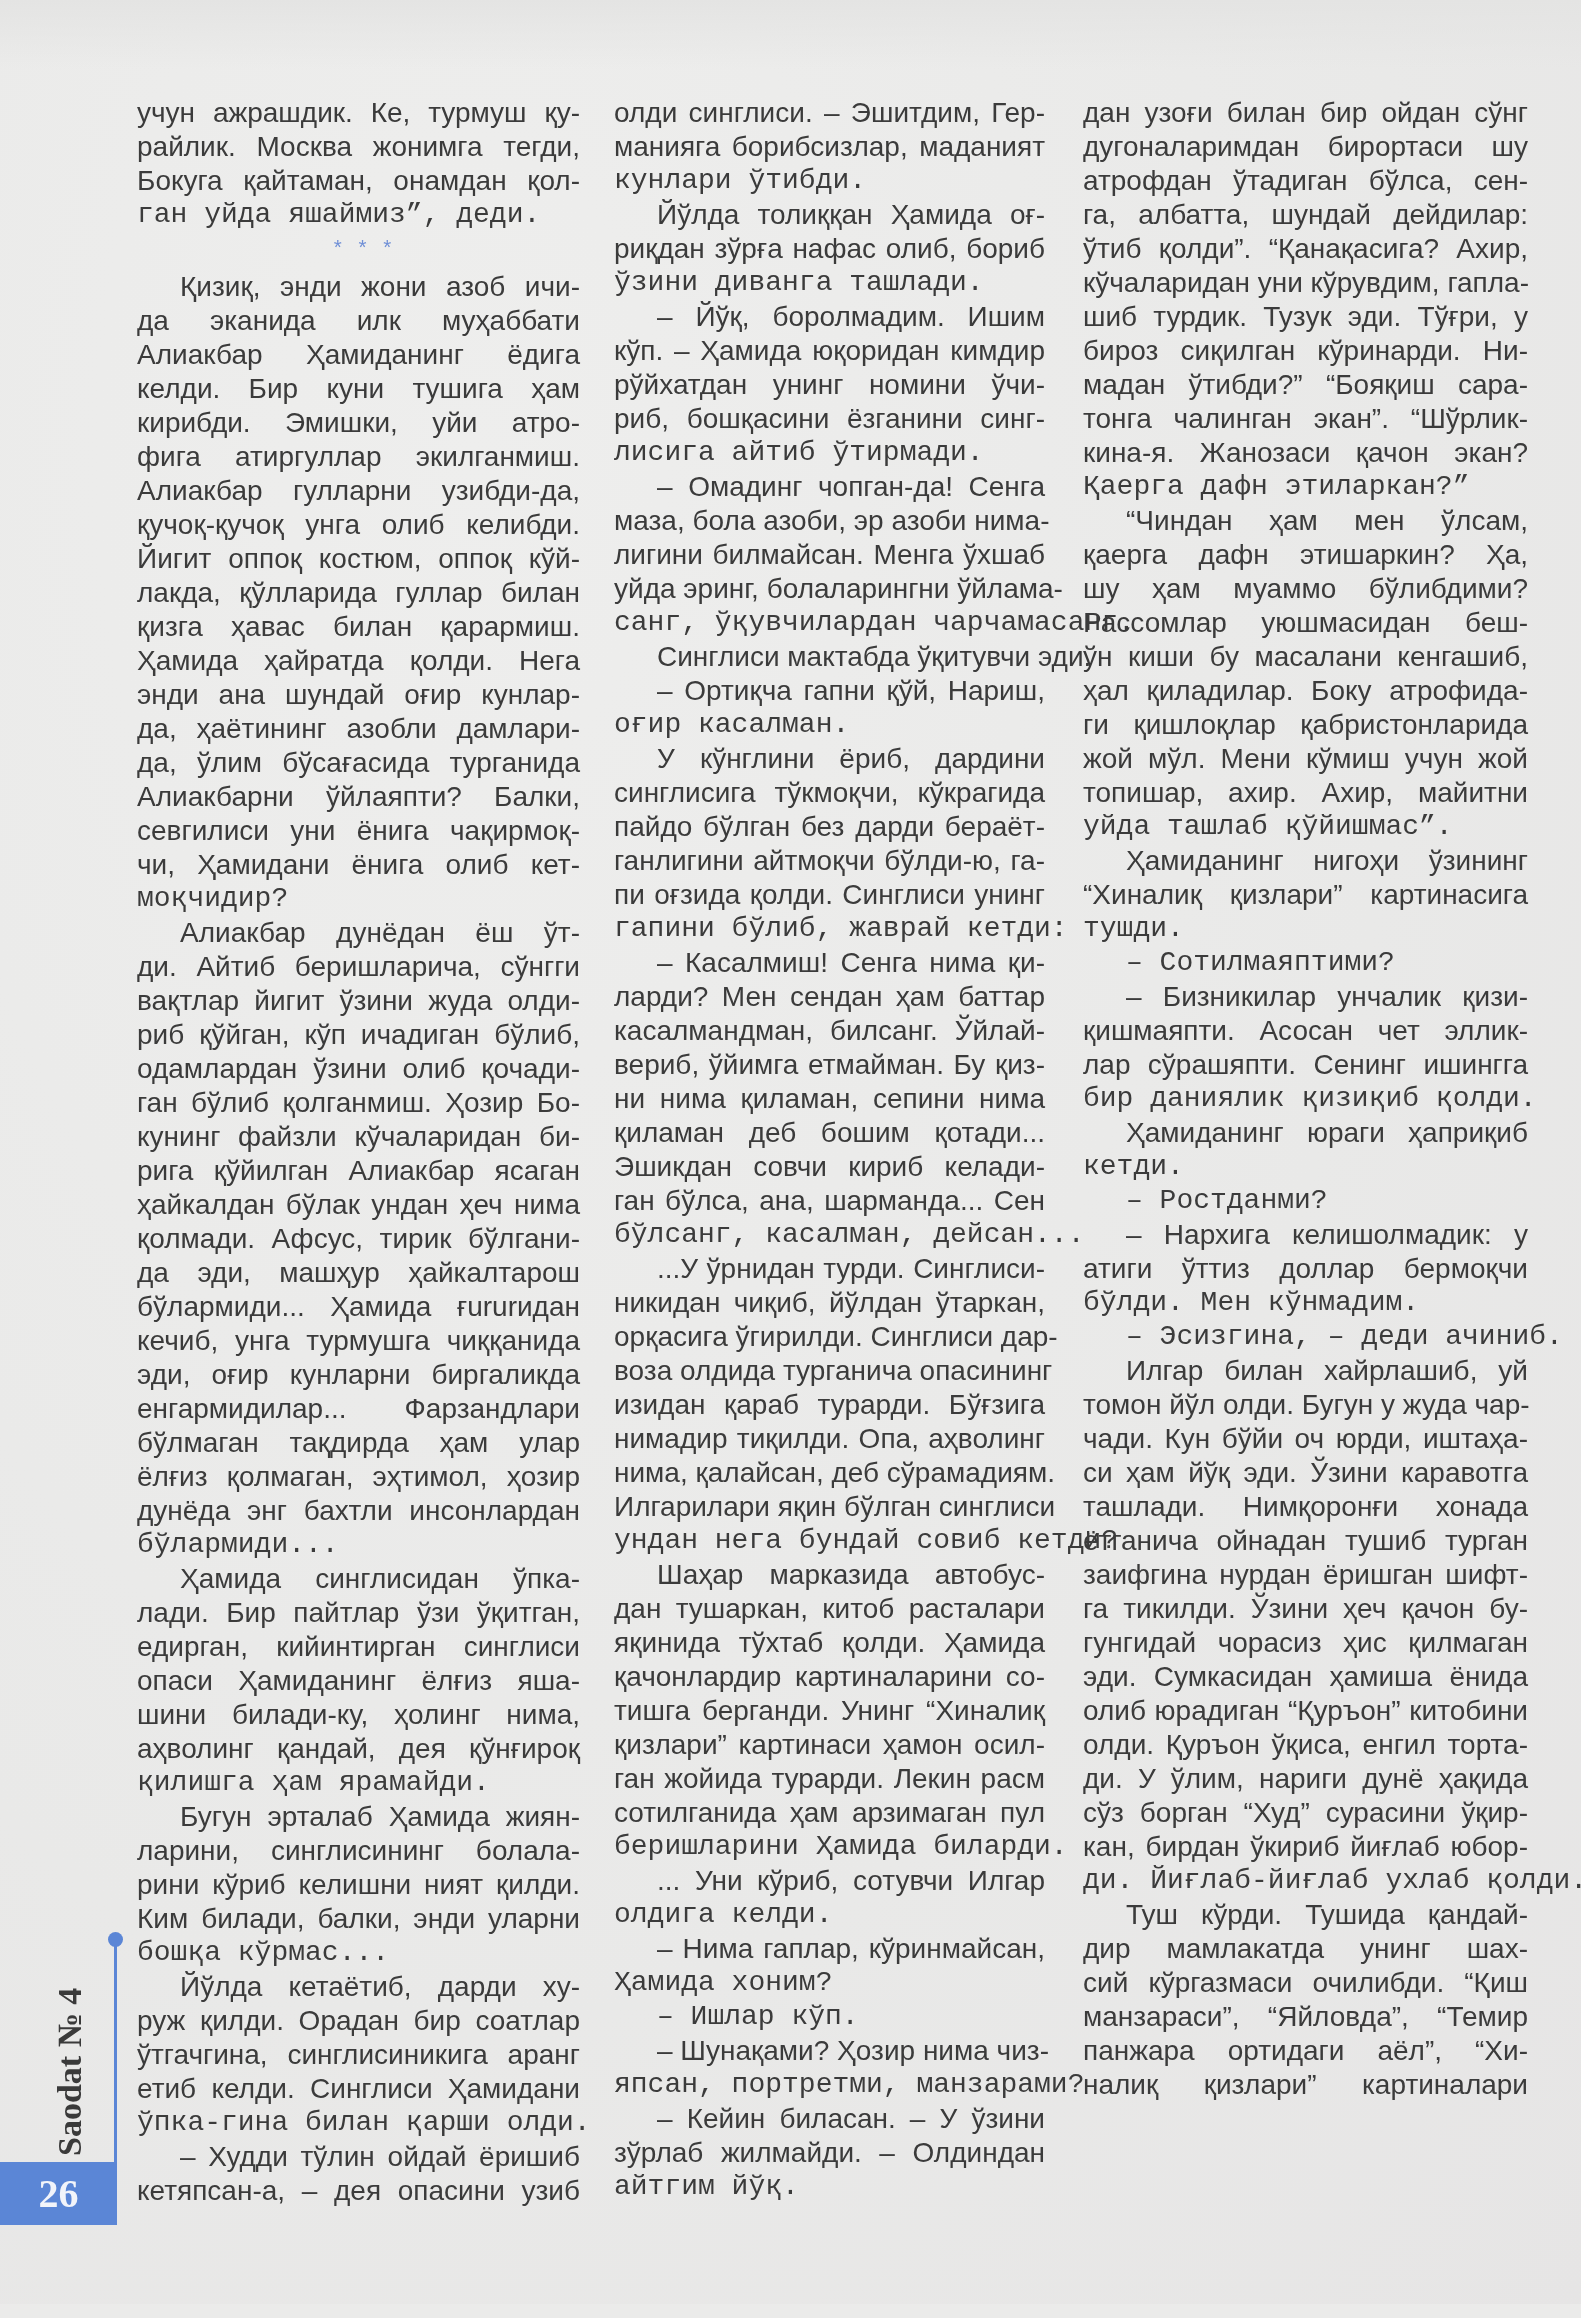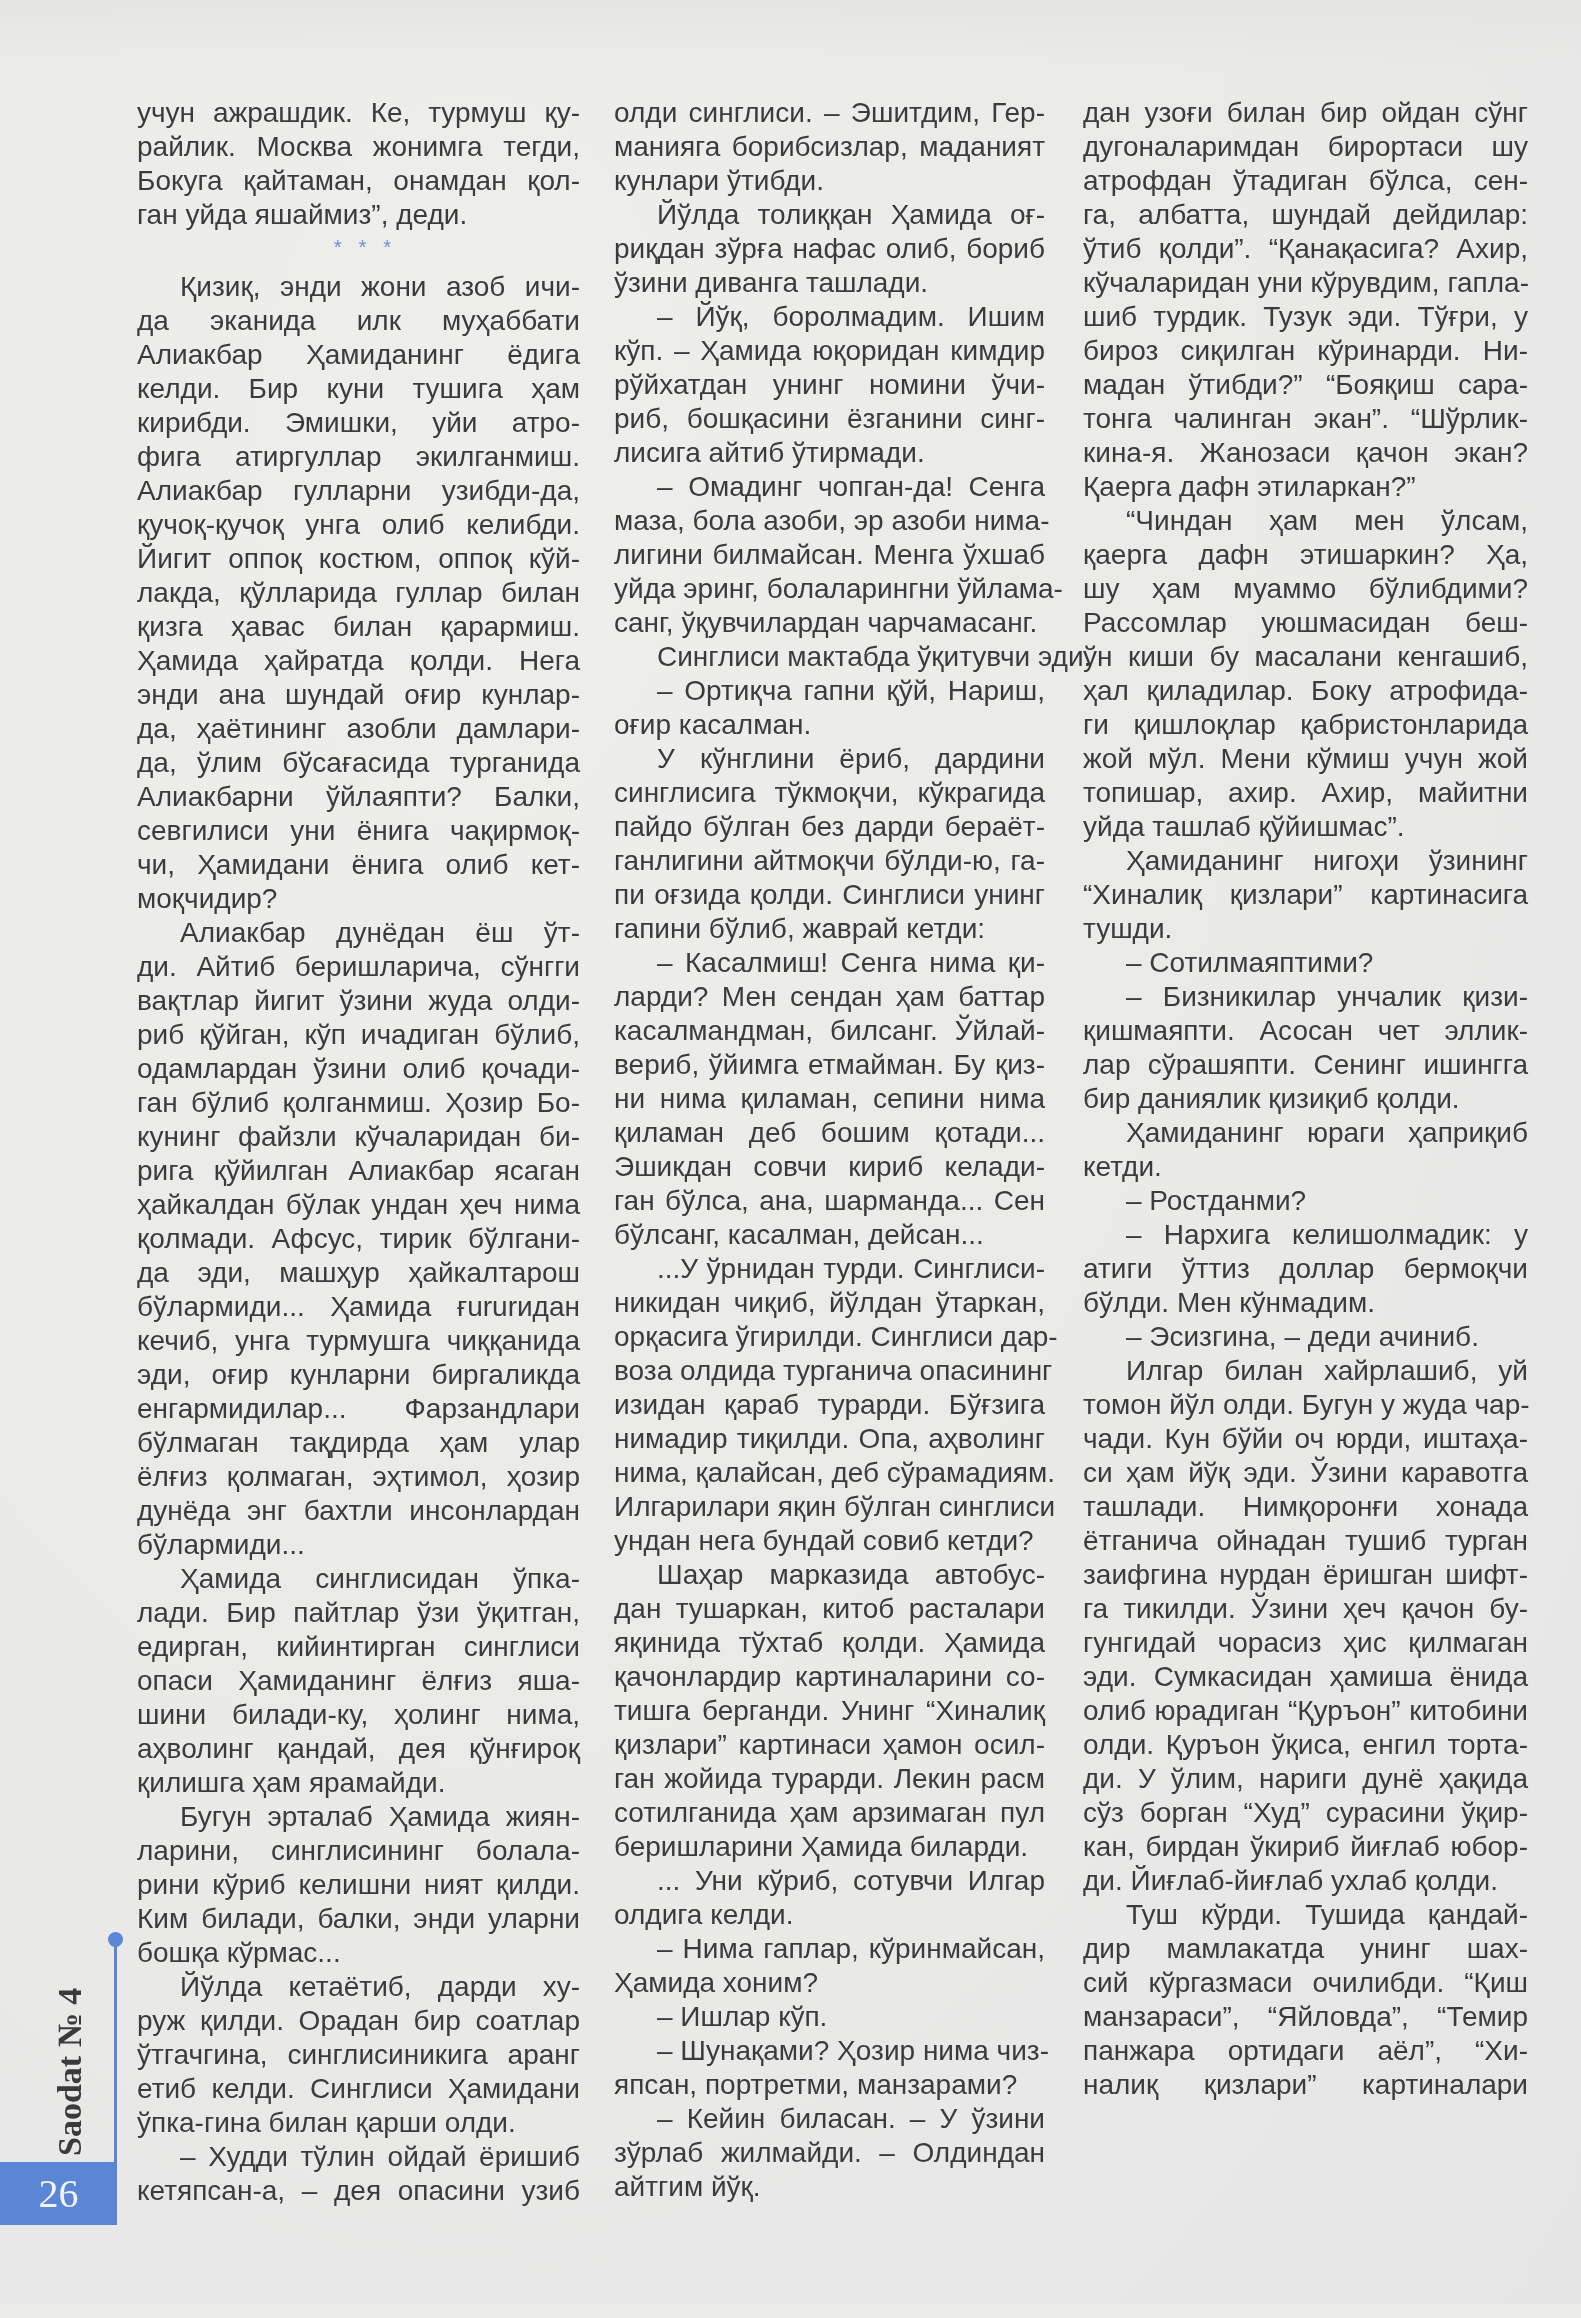--- a/index.html
+++ b/index.html
@@ -13,21 +13,21 @@
   .page {
     position: absolute; left: 0; top: 0; width: 1581px; height: 2304px;
     background: radial-gradient(ellipse at 30% 20%, #eeeeed 0%, #e9e9e8 60%, #e6e5e5 100%);
   }
   .col {
     position: absolute; top: 96px;
     font-size: 28px; line-height: 34px;
     text-align: justify;
   }
   .col .line { display: block; white-space: nowrap; text-align-last: justify; }
-  .col .line.last { text-align-last: left; }
+  .col .line.last { text-align-last: left; font-family: Liberation Mono, monospace; }
   .col .line.indent { padding-left: 43px; }
   .col1 { left: 137px; width: 443px; }
   .col2 { left: 614px; width: 431px; }
   .col3 { left: 1083px; width: 445px; }
   .sep {
     display: block; text-align: center; color: #6f8fd6; font-size: 20.6px;
     letter-spacing: 5.5px; line-height: 30px; height: 38px; padding-left: 13.7px;
   }
 
   .sidebar-line {
@@ -45,21 +45,21 @@
     position: absolute; left: 43px; top: 172px;
     transform-origin: 0 0; transform: rotate(-90deg);
     white-space: nowrap;
     font-family: "Liberation Serif", serif; font-weight: bold; font-size: 34px;
     color: #3a3a3a;
   }
   .page-number {
     position: absolute; left: 0; top: 2162px; width: 117px; height: 63px;
     background: #5b86d6;
     display: flex; align-items: center; justify-content: center;
-    font-family: "Liberation Serif", serif; font-weight: normal; font-size: 40px;
+    font-family: "Liberation Serif", serif; font-weight: bold; font-size: 40px;
     color: #f2f4fa;
   }
   .corner-shadow {
     position: absolute; left: 0; top: 0; width: 1581px; height: 69px;
     background: linear-gradient(#e4e4e3, rgba(235,235,234,0));
   }
 </style>
 </head>
 <body>
 

